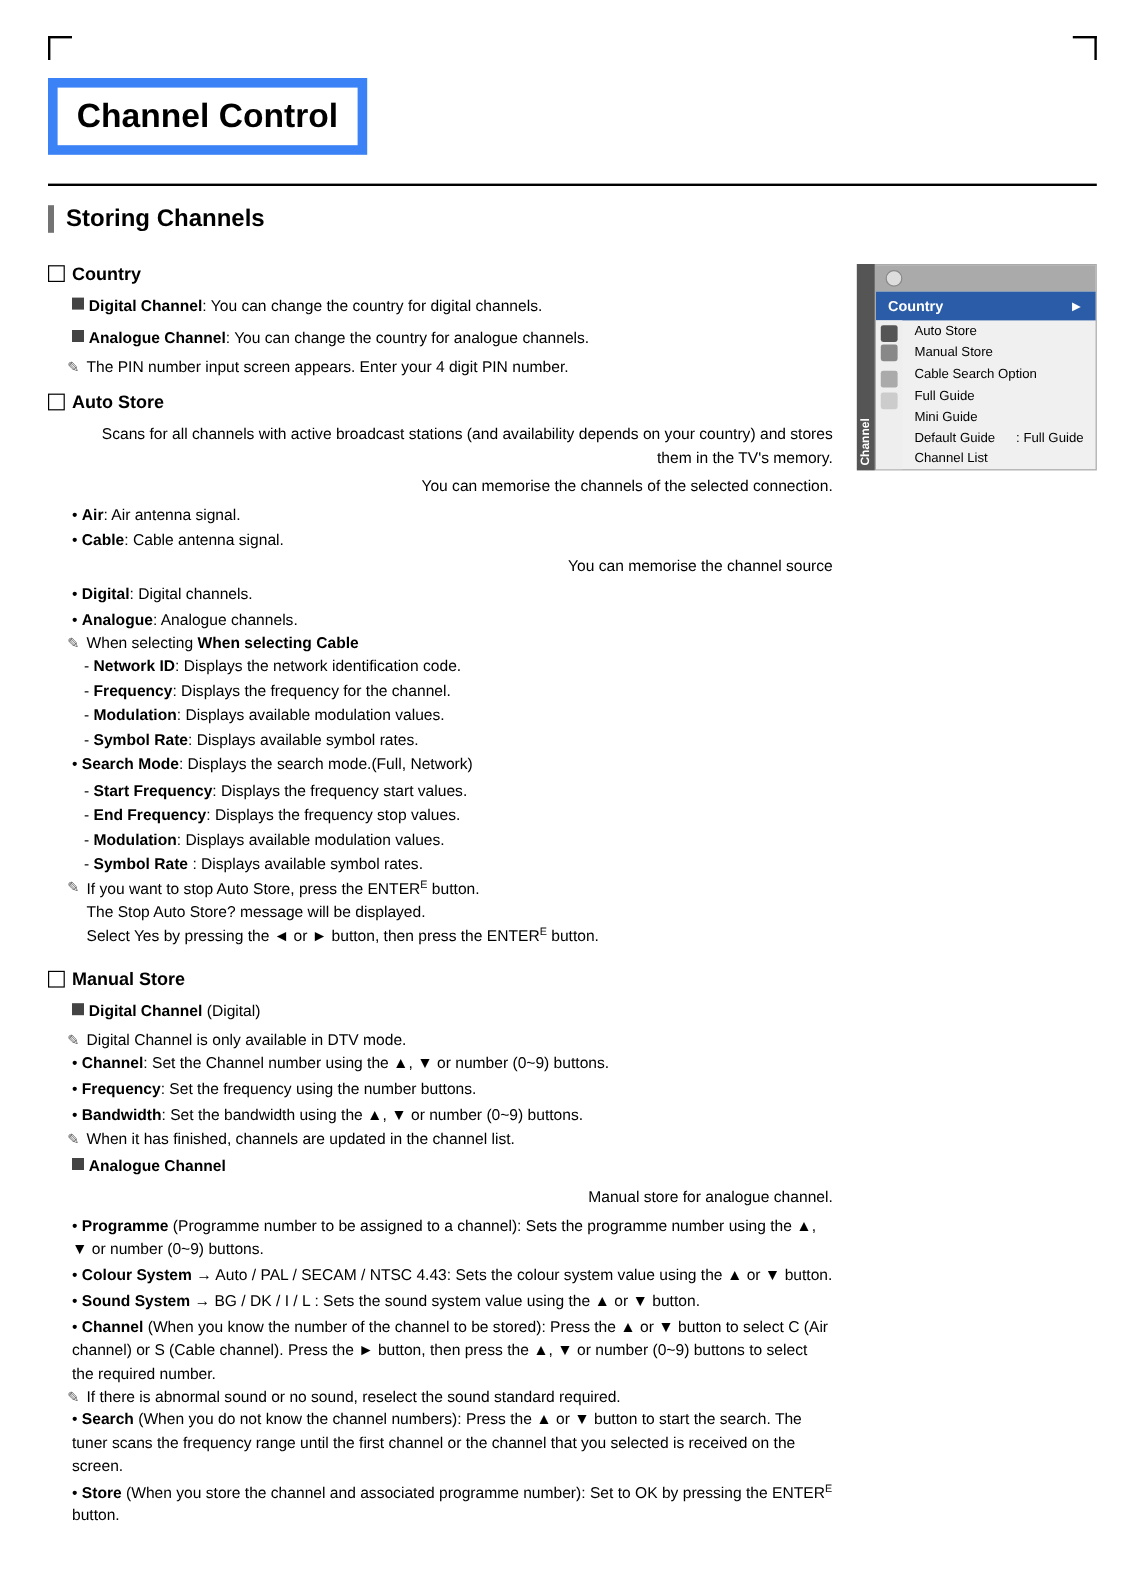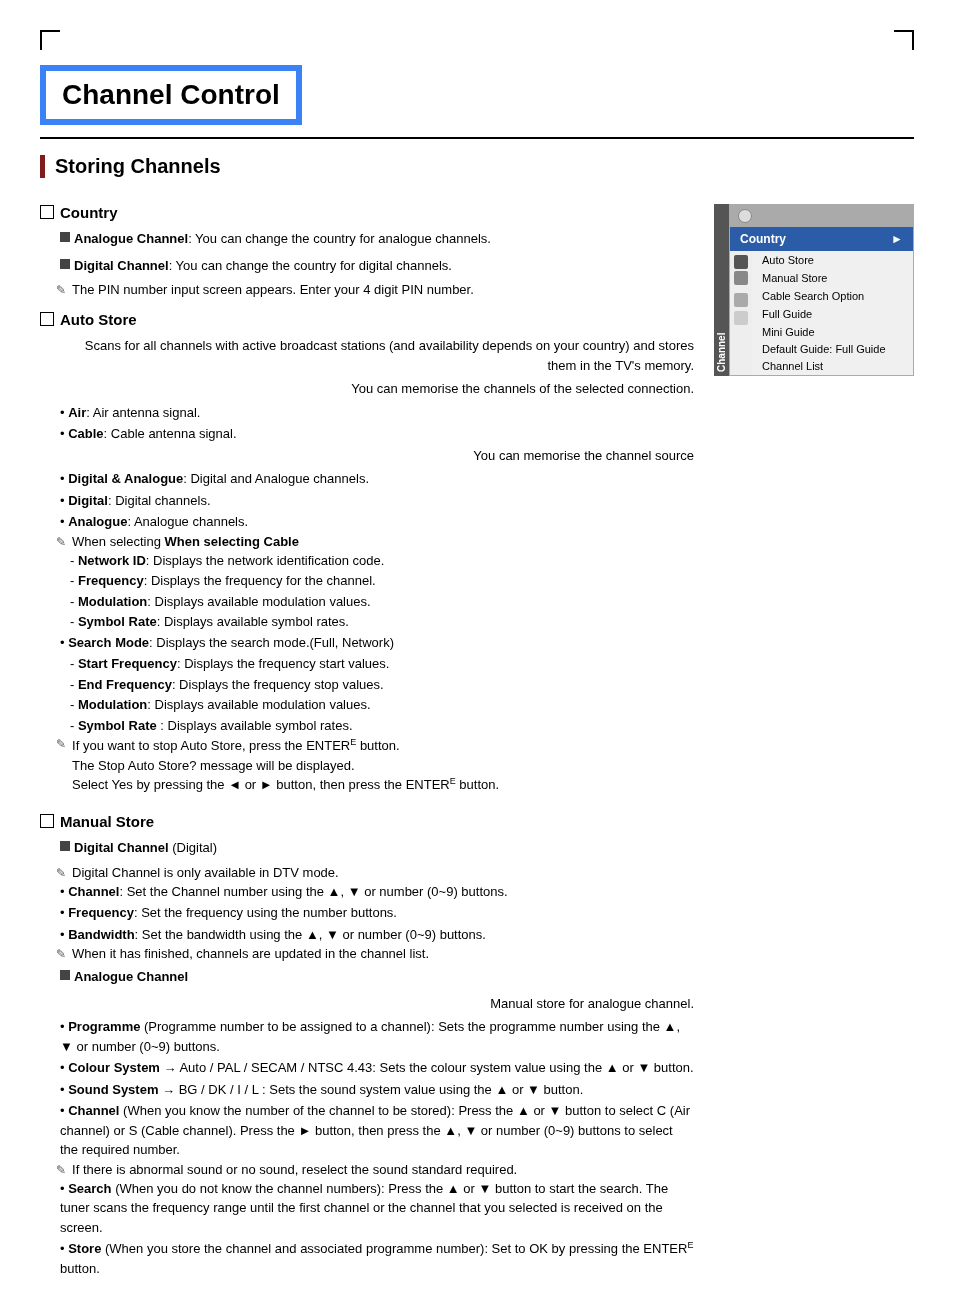--- a/index.html
+++ b/index.html
@@ -10,31 +10,31 @@
       color: #000;
       width: 954px;
       min-height: 1315px;
       position: relative;
       padding: 30px 40px 60px 40px;
     }
 
     .page-title {
       font-size: 28px;
       font-weight: bold;
-      border: 6px solid #3b82f6;
+      border: 8px solid #3b82f6;
       padding: 8px 16px;
       display: inline-block;
-      margin-bottom: 12px;
+      margin-bottom: 24px;
       margin-top: 10px;
     }
 
     .section-title {
       font-size: 20px;
       font-weight: bold;
-      border-left: 5px solid #7f1d1d;
+      border-left: 5px solid #737373;
       padding-left: 10px;
       margin-bottom: 16px;
     }
 
     .content-area {
       display: flex;
       gap: 20px;
     }
 
     .main-content {
@@ -65,20 +65,21 @@
     }
 
     .menu-item {
       padding: 3px 10px;
       font-size: 11px;
       color: #000;
     }
 
     .menu-item-row {
       display: flex;
+      justify-content: space-between;
       padding: 2px 10px;
       font-size: 11px;
     }
 
     .subsection {
       margin-bottom: 14px;
     }
 
     .checkbox-title {
       display: flex;
@@ -197,43 +198,42 @@
 
   <div class="main-content">
 
     <div class="subsection">
       <div class="checkbox-title">
         <div class="checkbox-icon"></div>
         <span style="font-size:15px;font-weight:bold;">Country</span>
       </div>
       <div style="display:flex;gap:4px;margin-left:20px;margin-bottom:3px;">
         <div class="square-icon"></div>
-        <p><b>Analogue Channel</b><span>: You can change the country for analogue channels.</span></p>
+        <p><b>Digital Channel</b><span>: You can change the country for digital channels.</span></p>
       </div>
       <div style="display:flex;gap:4px;margin-left:20px;margin-bottom:3px;">
         <div class="square-icon"></div>
-        <p><b>Digital Channel</b><span>: You can change the country for digital channels.</span></p>
+        <p><b>Analogue Channel</b><span>: You can change the country for analogue channels.</span></p>
       </div>
       <div class="note-row">
         <span class="note-icon">✎</span>
         <span>The PIN number input screen appears. Enter your 4 digit PIN number.</span>
       </div>
     </div>
 
     <div class="subsection">
       <div class="checkbox-title">
         <div class="checkbox-icon"></div>
         <span style="font-size:15px;font-weight:bold;">Auto Store</span>
       </div>
       <p class="indent">Scans for all channels with active broadcast stations (and availability depends on your country) and stores them in the TV's memory.</p>
       <p class="indent">You can memorise the channels of the selected connection.</p>
       <p class="bullet-item"><b>Air</b><span>: Air antenna signal.</span></p>
       <p class="bullet-item"><b>Cable</b><span>: Cable antenna signal.</span></p>
       <p class="indent">You can memorise the channel source</p>
-      <p class="bullet-item"><b>Digital &amp; Analogue</b><span>: Digital and Analogue channels.</span></p>
       <p class="bullet-item"><b>Digital</b><span>: Digital channels.</span></p>
       <p class="bullet-item"><b>Analogue</b><span>: Analogue channels.</span></p>
       <div class="note-row">
         <span class="note-icon">✎</span>
         <span>When selecting <b>When selecting Cable</b></span>
       </div>
       <p class="sub-bullet"><b>Network ID</b><span>: Displays the network identification code.</span></p>
       <p class="sub-bullet"><b>Frequency</b><span>: Displays the frequency for the channel.</span></p>
       <p class="sub-bullet"><b>Modulation</b><span>: Displays available modulation values.</span></p>
       <p class="sub-bullet"><b>Symbol Rate</b><span>: Displays available symbol rates.</span></p>

